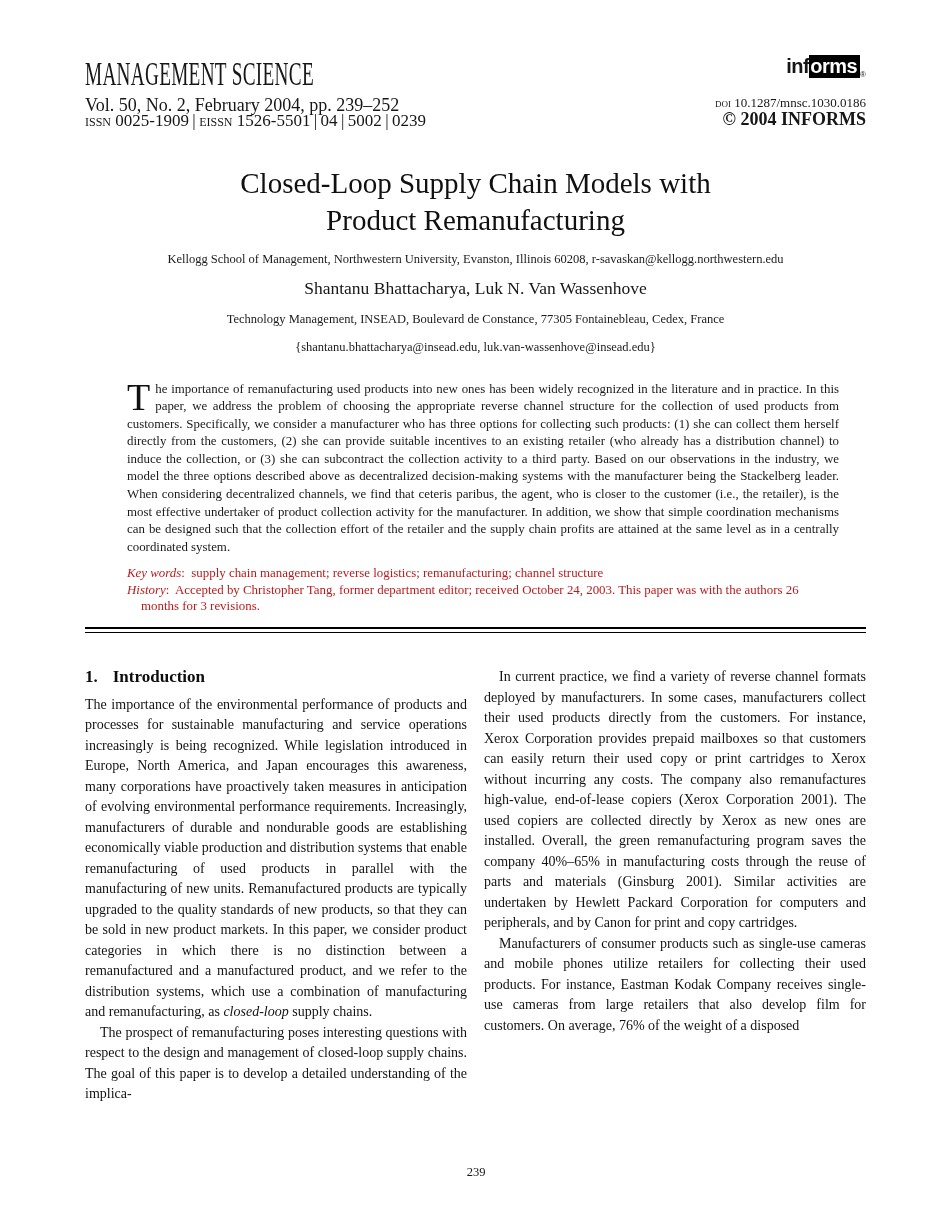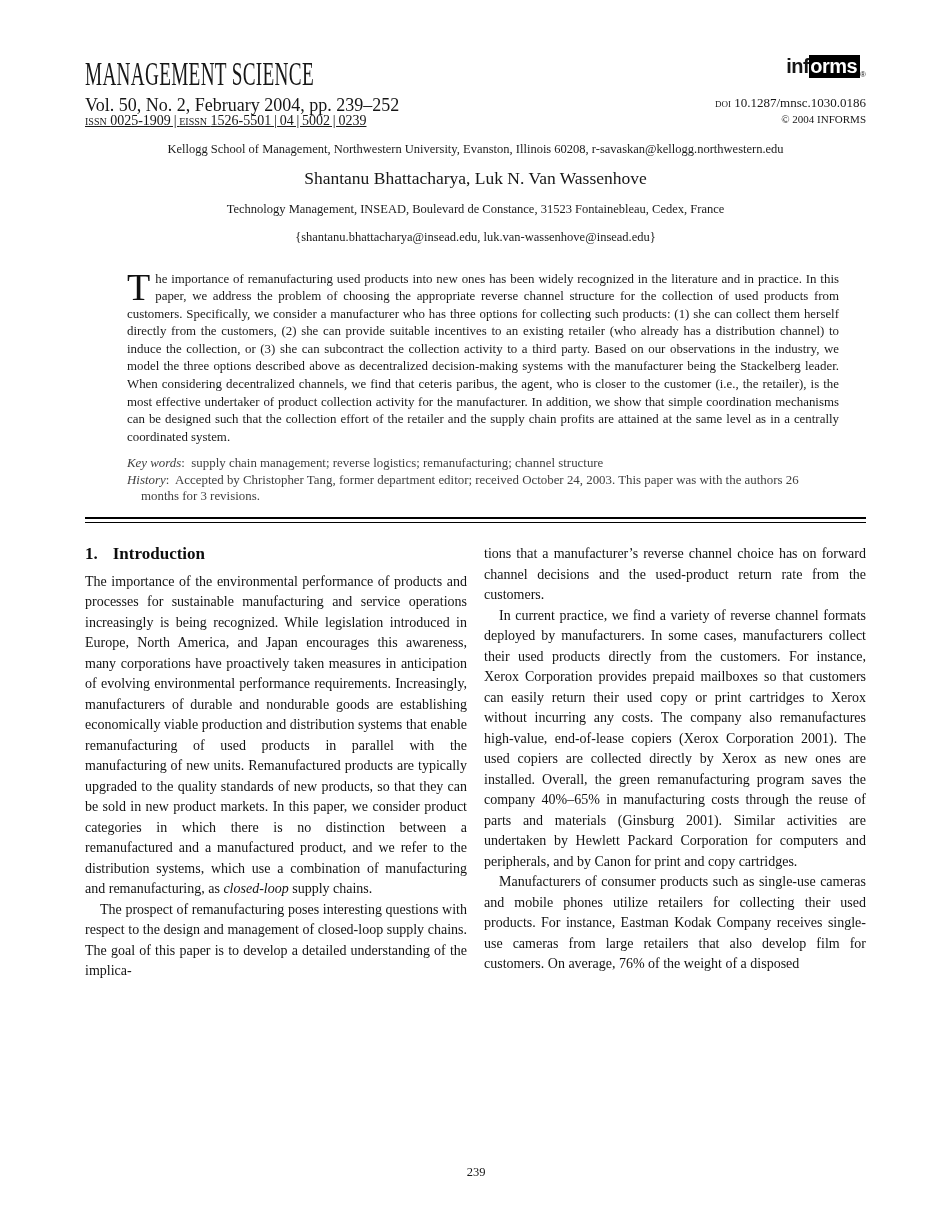--- a/index.html
+++ b/index.html
@@ -13,47 +13,47 @@
   .i  { font-style:italic; }
 
   
   .masthead { display:flex; justify-content:space-between; align-items:flex-start; }
   .journal-name {
     font-size:31px; letter-spacing:.5px; white-space:nowrap;
     transform:scale(.62,1.1); transform-origin:left top; font-weight:normal;
   }
   .m-left { line-height:1; }
   .vol-line  { font-size:18px; margin-top:10px; line-height:16px; }
-  .issn-line { font-size:14px; line-height:16px;text-decoration:underline; }
+  .issn-line { font-size:17px; line-height:16px; }
   .m-right { text-align:right; line-height:1; }
   .logo { font-family:"Liberation Sans", sans-serif; font-weight:bold; font-size:20px;
           display:inline-block; letter-spacing:-.5px;text-align:right; }
   .logo .boxed { background:#000; color:#fff; padding:0 3px 1px 1px; }
   .logo .reg { font-size:8px; font-weight:normal; vertical-align:-4px; letter-spacing:0; }
   .doi-line { font-size:13px; margin-top:16px; line-height:16px; }
-  .copy-line { font-size:11px; line-height:16px; }
+  .copy-line { font-size:18px; line-height:16px;font-weight:bold; }
 
   
   .paper-title { text-align:center; font-size:29px; line-height:37px; margin-top:36px; color:#101010; }
   .author-name  { text-align:center; font-size:17.5px; margin-top:20px; line-height:22px; }
   .author-name.second { margin-top:9px;text-align:center; }
   .affil { text-align:center; font-size:12.5px; line-height:15.5px; margin-top:13px; color:#1a1a1a; }
 
   
   .abstract {
     margin:25px 0 0 42px; width:712px; font-size:12.9px; line-height:17.6px;
     text-align:justify; color:#1a1a1a;
   }
   .dropcap { float:left; font-size:38px; line-height:29px; padding:2px 5px 0 0; color:#101010; }
-  .meta { margin:9px 0 0 42px; width:712px; font-size:12.9px; line-height:16.2px; color:#404040; }
+  .meta { margin:9px 0 0 42px; width:712px; font-size:12.9px; line-height:16.2px; color:#b91c1c; }
   .meta p { padding-left:14px; text-indent:-14px; }
 
   
   .rule { margin-top:13px; border-top:2.5px solid #000; border-bottom:1px solid #000; height:6px; }
-  .columns { display:flex; gap:17px; margin-top:21px; }
+  .columns { display:flex; gap:17px; margin-top:34px; }
   .col { width:382px; font-size:14px; line-height:20.5px; text-align:justify; color:#121212; }
   .section-heading { font-size:17px; font-weight:bold; margin-bottom:7px; color:#0d0d0d; }
   .section-heading .num { margin-right:15px; }
   .col p.ind { text-indent:15px; }
 
   
   .footer { position:absolute; left:0; bottom:52px; width:100%; text-align:center; font-size:12.5px; }
 </style>
 </head>
 <body>
@@ -66,27 +66,31 @@
       <div class="vol-line">Vol. 50, No. 2, February 2004, pp. 239–252</div>
       <div class="issn-line"><span class="sc">issn&nbsp;</span><span>0025-1909 | </span><span class="sc">eissn&nbsp;</span><span>1526-5501 | 04 | 5002 | 0239</span></div>
     </div>
     <div class="m-right">
       <div class="logo"><span>inf</span><span class="boxed">orms</span><span class="reg">®</span></div>
       <div class="doi-line"><span class="sc">doi&nbsp;</span><span>10.1287/mnsc.1030.0186</span></div>
       <div class="copy-line">© 2004 INFORMS</div>
     </div>
   </div>
 
+  <div class="paper-title">
+    <div>Closed-Loop Supply Chain Models with</div>
+    <div>Product Remanufacturing</div>
+  </div>
 
   <div>
     <div class="affil">Kellogg School of Management, Northwestern University, Evanston, Illinois 60208, r-savaskan@kellogg.northwestern.edu</div>
   </div>
   <div>
     <div class="author-name second">Shantanu Bhattacharya, Luk N. Van Wassenhove</div>
-    <div class="affil">Technology Management, INSEAD, Boulevard de Constance, 31523 Fontainebleau, Cedex, France</div>
+    <div class="affil">Technology Management, INSEAD, Boulevard de Constance, 77305 Fontainebleau, Cedex, France</div>
     <div class="affil">{shantanu.bhattacharya@insead.edu, luk.van-wassenhove@insead.edu}</div>
   </div>
 
   <div class="abstract">
     <span class="dropcap">T</span><span>he importance of remanufacturing used products into new ones has been widely recognized in the literature and in practice. In this paper, we address the problem of choosing the appropriate reverse channel structure for the collection of used products from customers. Specifically, we consider a manufacturer who has three options for collecting such products: (1) she can collect them herself directly from the customers, (2) she can provide suitable incentives to an existing retailer (who already has a distribution channel) to induce the collection, or (3) she can subcontract the collection activity to a third party. Based on our observations in the industry, we model the three options described above as decentralized decision-making systems with the manufacturer being the Stackelberg leader. When considering decentralized channels, we find that ceteris paribus, the agent, who is closer to the customer (i.e., the retailer), is the most effective undertaker of product collection activity for the manufacturer. In addition, we show that simple coordination mechanisms can be designed such that the collection effort of the retailer and the supply chain profits are attained at the same level as in a centrally coordinated system.</span>
   </div>
 
   <div class="meta">
     <p><span class="i">Key words</span><span>:&nbsp; supply chain management; reverse logistics; remanufacturing; channel structure</span></p>
     <p><span class="i">History</span><span>:&nbsp; Accepted by Christopher Tang, former department editor; received October 24, 2003. This paper was with the authors 26 months for 3 revisions.</span></p>
@@ -94,21 +98,20 @@
 
   <div class="rule"></div>
 
   <div class="columns">
     <div class="col">
       <div class="section-heading"><span class="num">1.</span><span>Introduction</span></div>
       <p><span>The importance of the environmental performance of products and processes for sustainable manufacturing and service operations increasingly is being recognized. While legislation introduced in Europe, North America, and Japan encourages this awareness, many corporations have proactively taken measures in anticipation of evolving environmental performance requirements. Increasingly, manufacturers of durable and nondurable goods are establishing economically viable production and distribution systems that enable remanufacturing of used products in parallel with the manufacturing of new units. Remanufactured products are typically upgraded to the quality standards of new products, so that they can be sold in new product markets. In this paper, we consider product categories in which there is no distinction between a remanufactured and a manufactured product, and we refer to the distribution systems, which use a combination of manufacturing and remanufacturing, as </span><span class="i">closed-loop</span><span> supply chains.</span></p>
       <p class="ind">The prospect of remanufacturing poses interesting questions with respect to the design and management of closed-loop supply chains. The goal of this paper is to develop a detailed understanding of the implica-</p>
     </div>
     <div class="col">
-      <p>tions that a manufacturer’s reverse channel choice has on forward channel decisions and the used-product return rate from the customers.</p>
       <p class="ind">In current practice, we find a variety of reverse channel formats deployed by manufacturers. In some cases, manufacturers collect their used products directly from the customers. For instance, Xerox Corporation provides prepaid mailboxes so that customers can easily return their used copy or print cartridges to Xerox without incurring any costs. The company also remanufactures high-value, end-of-lease copiers (Xerox Corporation 2001). The used copiers are collected directly by Xerox as new ones are installed. Overall, the green remanufacturing program saves the company 40%–65% in manufacturing costs through the reuse of parts and materials (Ginsburg 2001). Similar activities are undertaken by Hewlett Packard Corporation for computers and peripherals, and by Canon for print and copy cartridges.</p>
       <p class="ind">Manufacturers of consumer products such as single-use cameras and mobile phones utilize retailers for collecting their used products. For instance, Eastman Kodak Company receives single-use cameras from large retailers that also develop film for customers. On average, 76% of the weight of a disposed</p>
     </div>
   </div>
 
   <div class="footer">
     <span>239</span>
   </div>
 
 </div>

